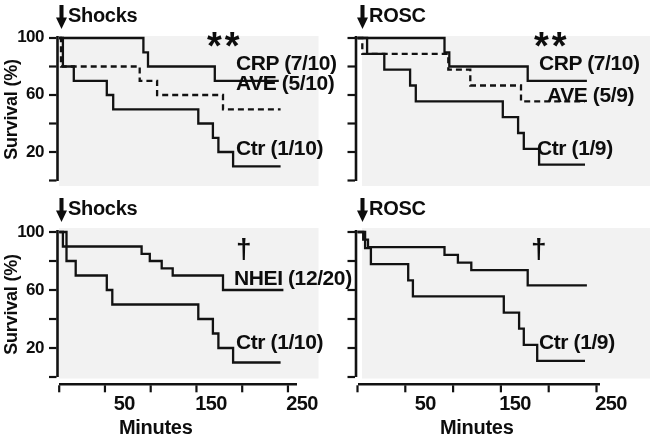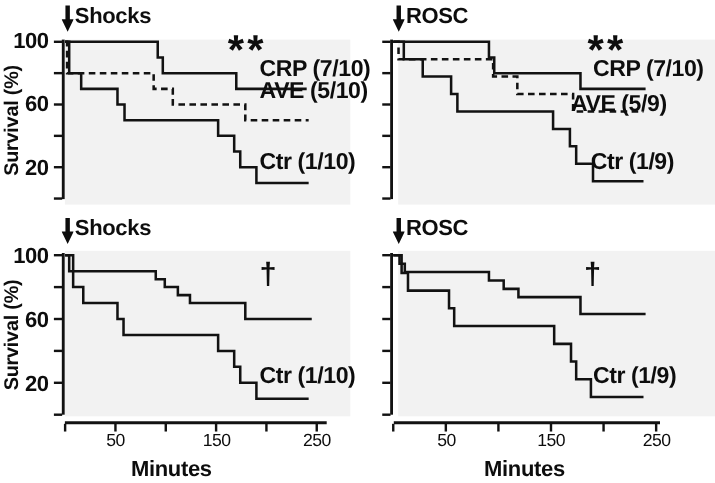--- a/index.html
+++ b/index.html
@@ -5,22 +5,22 @@
   html,body{margin:0;padding:0;background:#ffffff;}
   .stage{position:relative;width:650px;height:439px;background:#ffffff;overflow:hidden;
          font-family:"Liberation Sans","DejaVu Sans",sans-serif;color:#0d0d0d;}
   .stage *{box-sizing:border-box;}
   svg.canvas{position:absolute;left:0;top:0;}
   .txt{position:absolute;white-space:nowrap;color:#0d0d0d;}
   .hdr{font-size:20px;font-weight:bold;letter-spacing:-0.3px;display:flex;align-items:flex-start;}
   .hdr .arr{display:inline-block;margin-right:1px;}
   .ytitle{font-size:18px;font-weight:bold;width:146px;text-align:center;
           transform:rotate(-90deg);letter-spacing:-0.2px;}
-  .ytick{font-size:20px;font-weight:bold;width:44px;text-align:right;letter-spacing:-0.5px;}
-  .xtick{font-size:16px;font-weight:normal;width:60px;text-align:center;letter-spacing:-0.5px;}
+  .ytick{font-size:17px;font-weight:bold;width:44px;text-align:right;letter-spacing:-0.5px;}
+  .xtick{font-size:20px;font-weight:bold;width:60px;text-align:right;letter-spacing:-0.5px;}
   .xtitle{font-size:20px;font-weight:bold;width:120px;letter-spacing:-0.3px;}
   .clabel{font-size:21px;font-weight:bold;letter-spacing:-0.4px;line-height:20px;}
   .sig-star{font-size:38px;font-weight:bold;letter-spacing:3px;line-height:38px;}
   .sig-dag{font-size:28px;font-weight:bold;line-height:28px;}
   .down-arrow{width:11px;height:26px;display:inline-block;}
 </style>
 </head>
 <body>
 
 <div class="stage">
@@ -134,20 +134,21 @@
   <div class="txt sig-star" style="left:207px;top:27px;">**</div>
   <div class="txt sig-star" style="left:534px;top:27px;">**</div>
   <div class="txt sig-dag" style="left:236px;top:235px;">†</div>
   <div class="txt sig-dag" style="left:531px;top:235px;">†</div>
 
   <div class="txt clabel" style="left:236px;top:53px;">CRP (7/10)</div>
   <div class="txt clabel" style="left:236px;top:73px;">AVE (5/10)</div>
   <div class="txt clabel" style="left:236px;top:138px;">Ctr (1/10)</div>
 
   <div class="txt clabel" style="left:539px;top:53px;">CRP (7/10)</div>
-  <div class="txt clabel" style="left:519px;top:85px;">AVE (5/9)</div>
+  <div class="txt clabel" style="left:547px;top:85px;">AVE (5/9)</div>
   <div class="txt clabel" style="left:537px;top:138px;">Ctr (1/9)</div>
 
+  <div class="txt clabel" style="left:234px;top:268px;">NHEI (12/20)</div>
   <div class="txt clabel" style="left:236px;top:332px;">Ctr (1/10)</div>
 
   <div class="txt clabel" style="left:539px;top:332px;">Ctr (1/9)</div>
 
 </div>
 
 </body></html>

